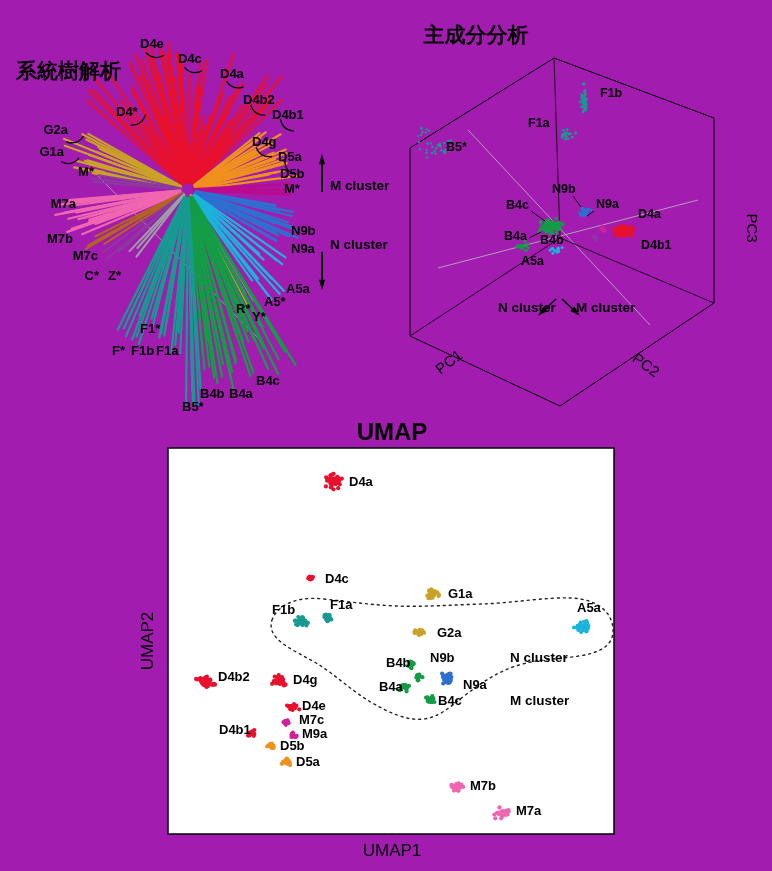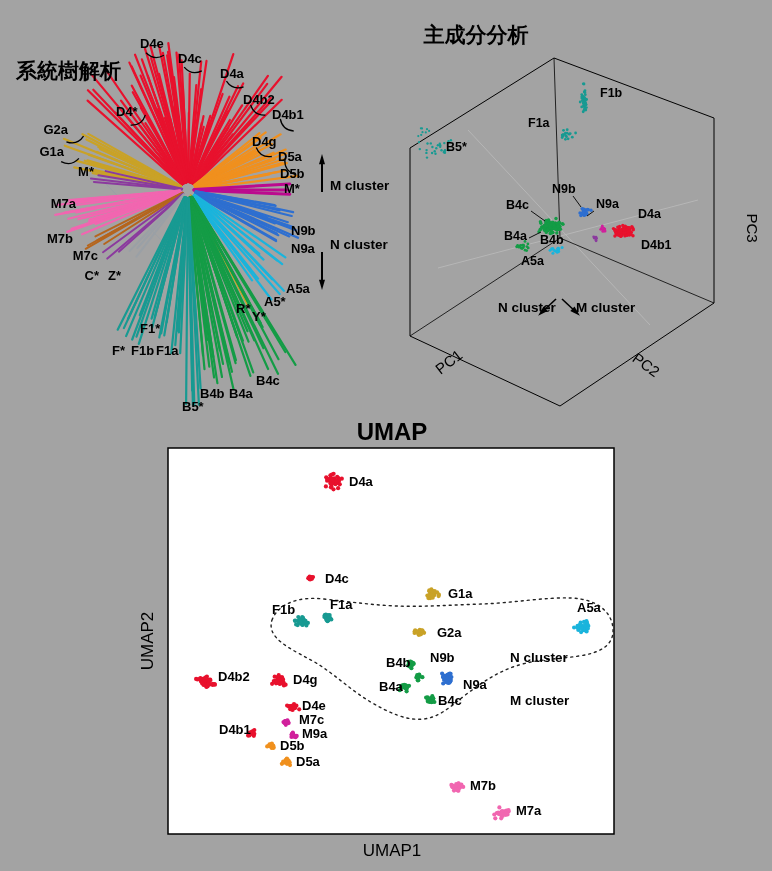--- a/index.html
+++ b/index.html
@@ -1,16 +1,16 @@
 <!DOCTYPE html>
 <html><head>
 <meta charset="utf-8">
 <style>
   html,body{margin:0;padding:0;background:#fff;}
-  .figure{position:relative;width:772px;height:871px;background:#a3a3a3;overflow:hidden;
+  .figure{position:relative;width:772px;height:871px;background:#a21caf;overflow:hidden;
           font-family:"Liberation Sans",sans-serif;}
   .figure svg{position:absolute;left:0;top:0;}
   .tree-label{font-family:"Liberation Sans",sans-serif;font-size:13px;font-weight:700;fill:#000;}
   .pca-label{font-family:"Liberation Sans",sans-serif;font-size:12.5px;font-weight:700;fill:#000;}
   .umap-label{font-family:"Liberation Sans",sans-serif;font-size:13px;font-weight:700;fill:#000;}
   .cluster-ann{font-family:"Liberation Sans",sans-serif;font-size:13.5px;font-weight:700;fill:#000;}
   .title-jp{font-family:"DejaVu Sans","Liberation Sans",sans-serif;font-size:21px;font-weight:700;fill:#000;}
   .title-umap{font-family:"Liberation Sans",sans-serif;font-size:24px;font-weight:700;fill:#000;}
   .axis-label{font-family:"Liberation Sans",sans-serif;font-size:17px;fill:#000;}
   .pca-axis{font-family:"Liberation Sans",sans-serif;font-size:15px;fill:#000;}

